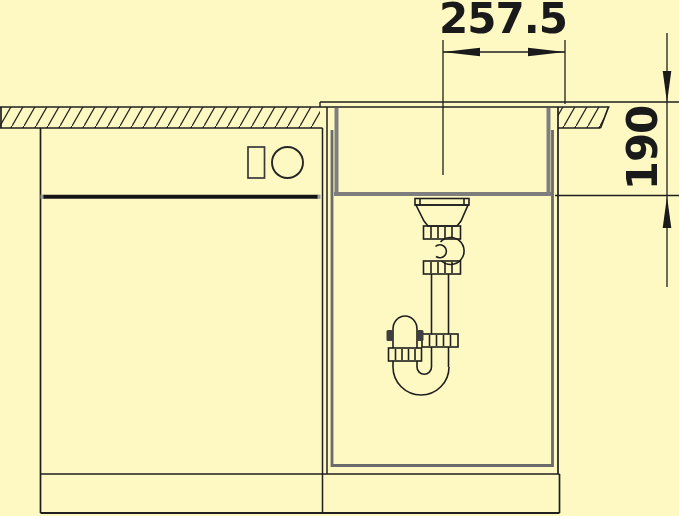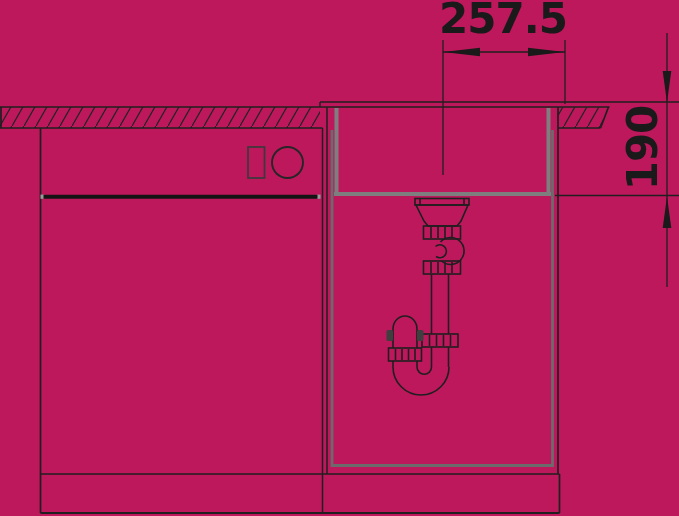--- a/index.html
+++ b/index.html
@@ -1,16 +1,16 @@
 <!DOCTYPE html>
 <html><head>
 <meta charset="utf-8">
 <style>
   html,body{margin:0;padding:0;background:#ffffff;}
-  .stage{width:679px;height:516px;position:relative;background:#be185d;overflow:hidden;}
+  .stage{width:679px;height:516px;position:relative;background:#fef9c3;overflow:hidden;}
   svg{display:block;}
   text.dim{font-family:"DejaVu Sans","Liberation Sans",sans-serif;font-weight:bold;font-size:42px;fill:#1a1a1a;letter-spacing:-1px;}
 </style>
 </head>
 <body>
 
 <div class="stage">
 <svg width="679" height="516" viewBox="0 0 679 516">
   <defs>
     <pattern id="hatch" width="12" height="21" patternUnits="userSpaceOnUse">

